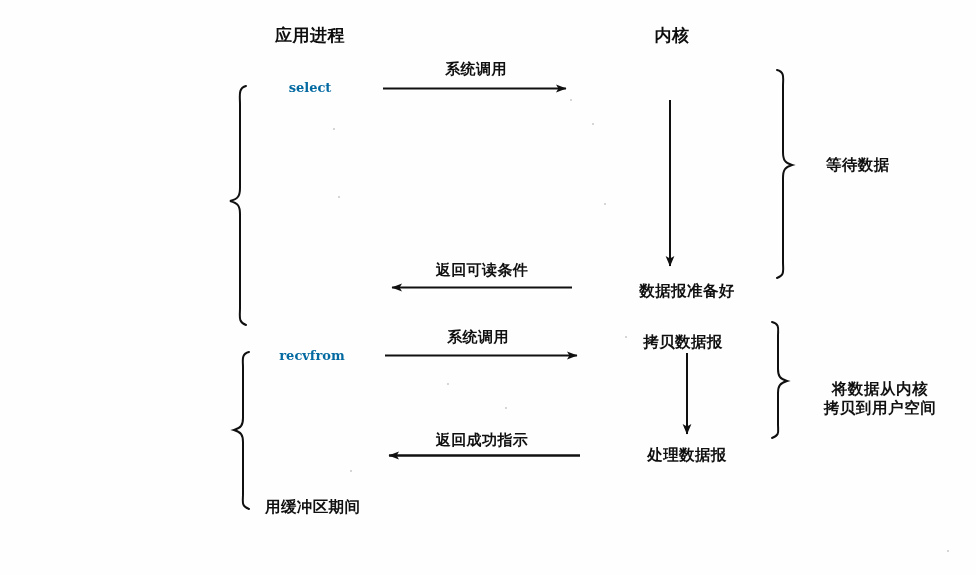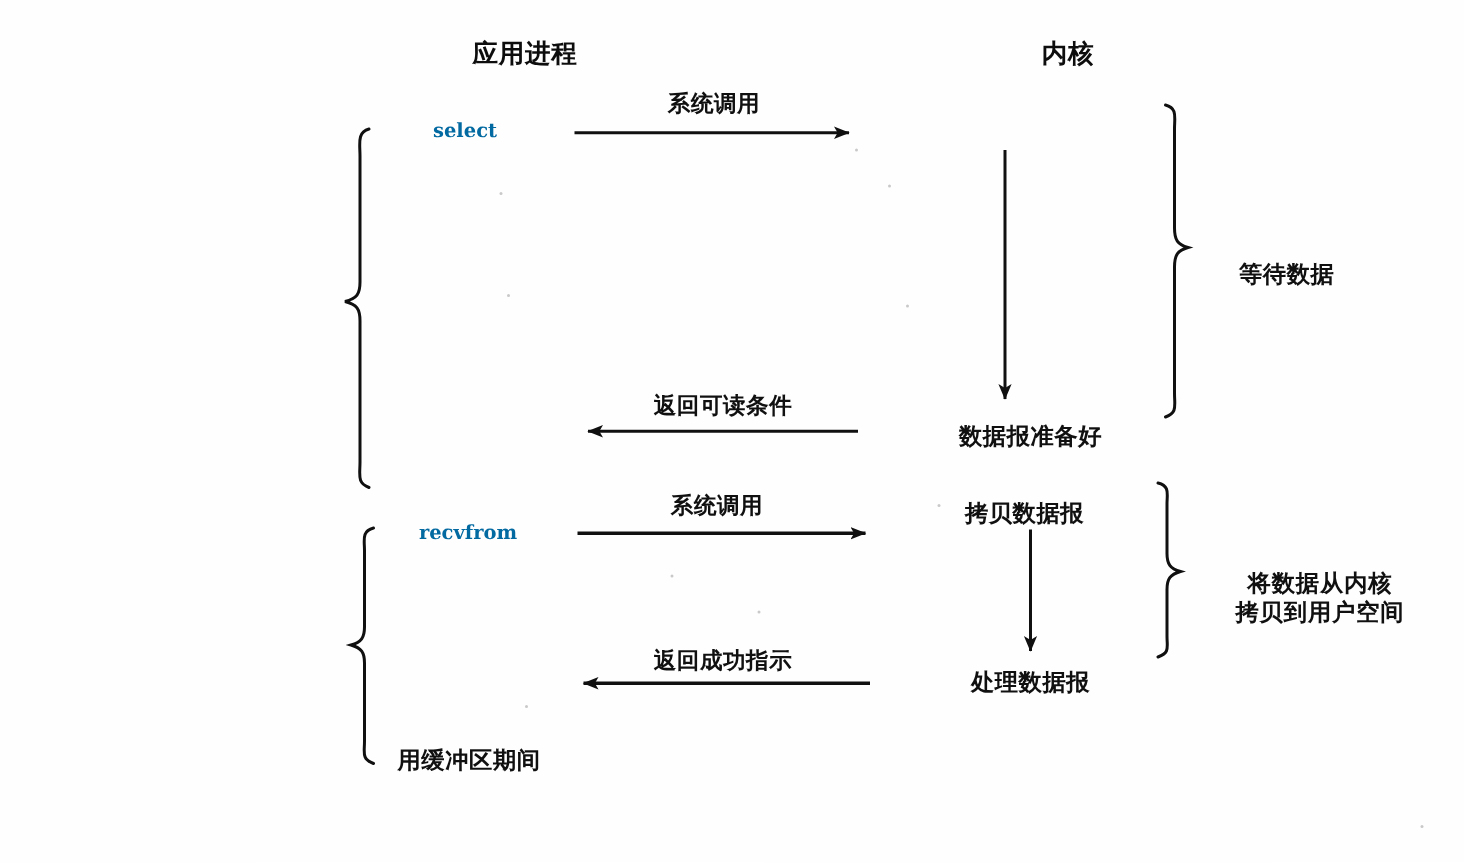--- a/index.html
+++ b/index.html
@@ -22,21 +22,20 @@
   
   .col-header {
     font-family: "DejaVu Sans", sans-serif;
     font-weight: bold;
     font-size: 17px;
     color: #0d0d0d;
     letter-spacing: 0.5px;
     white-space: nowrap;
     text-align: center;
     transform: translateX(-50%);
-    margin-left: 40px;
   }
   .cjk {
     font-family: "DejaVu Sans", sans-serif;
     font-weight: bold;
     font-size: 15.5px;
     color: #101010;
     white-space: nowrap;
     letter-spacing: 0.4px;
   }
   .cjk-center {
@@ -120,21 +119,21 @@
   <div class="abs cjk-center" style="left:687px; top:281px;">数据报准备好</div>
 
   <div class="abs cjk-center" style="left:683px; top:332px;">拷贝数据报</div>
 
   <div class="abs cjk-center" style="left:687px; top:445px;">处理数据报</div>
 
   <div class="abs cjk" style="left:265px; top:497px;">用缓冲区期间</div>
 
 
 
-  <div class="abs cjk" style="left:826px; top:173px;">等待数据</div>
+  <div class="abs cjk" style="left:826px; top:155px;">等待数据</div>
 
   <div class="abs cjk-block centered" style="left:880px; top:380px; width:190px;">将数据从内核
 拷贝到用户空间</div>
 
   <svg class="overlay" viewBox="0 0 976 575">
     <defs>
       <marker id="ah-r" markerWidth="11" markerHeight="9" refX="10" refY="4.5" orient="auto" markerUnits="userSpaceOnUse">
         <path d="M0,0.4 L10.5,4.5 L0,8.6 L2.4,4.5 Z" fill="#101010"></path>
       </marker>
       <marker id="ah-l" markerWidth="11" markerHeight="9" refX="10" refY="4.5" orient="auto" markerUnits="userSpaceOnUse">

